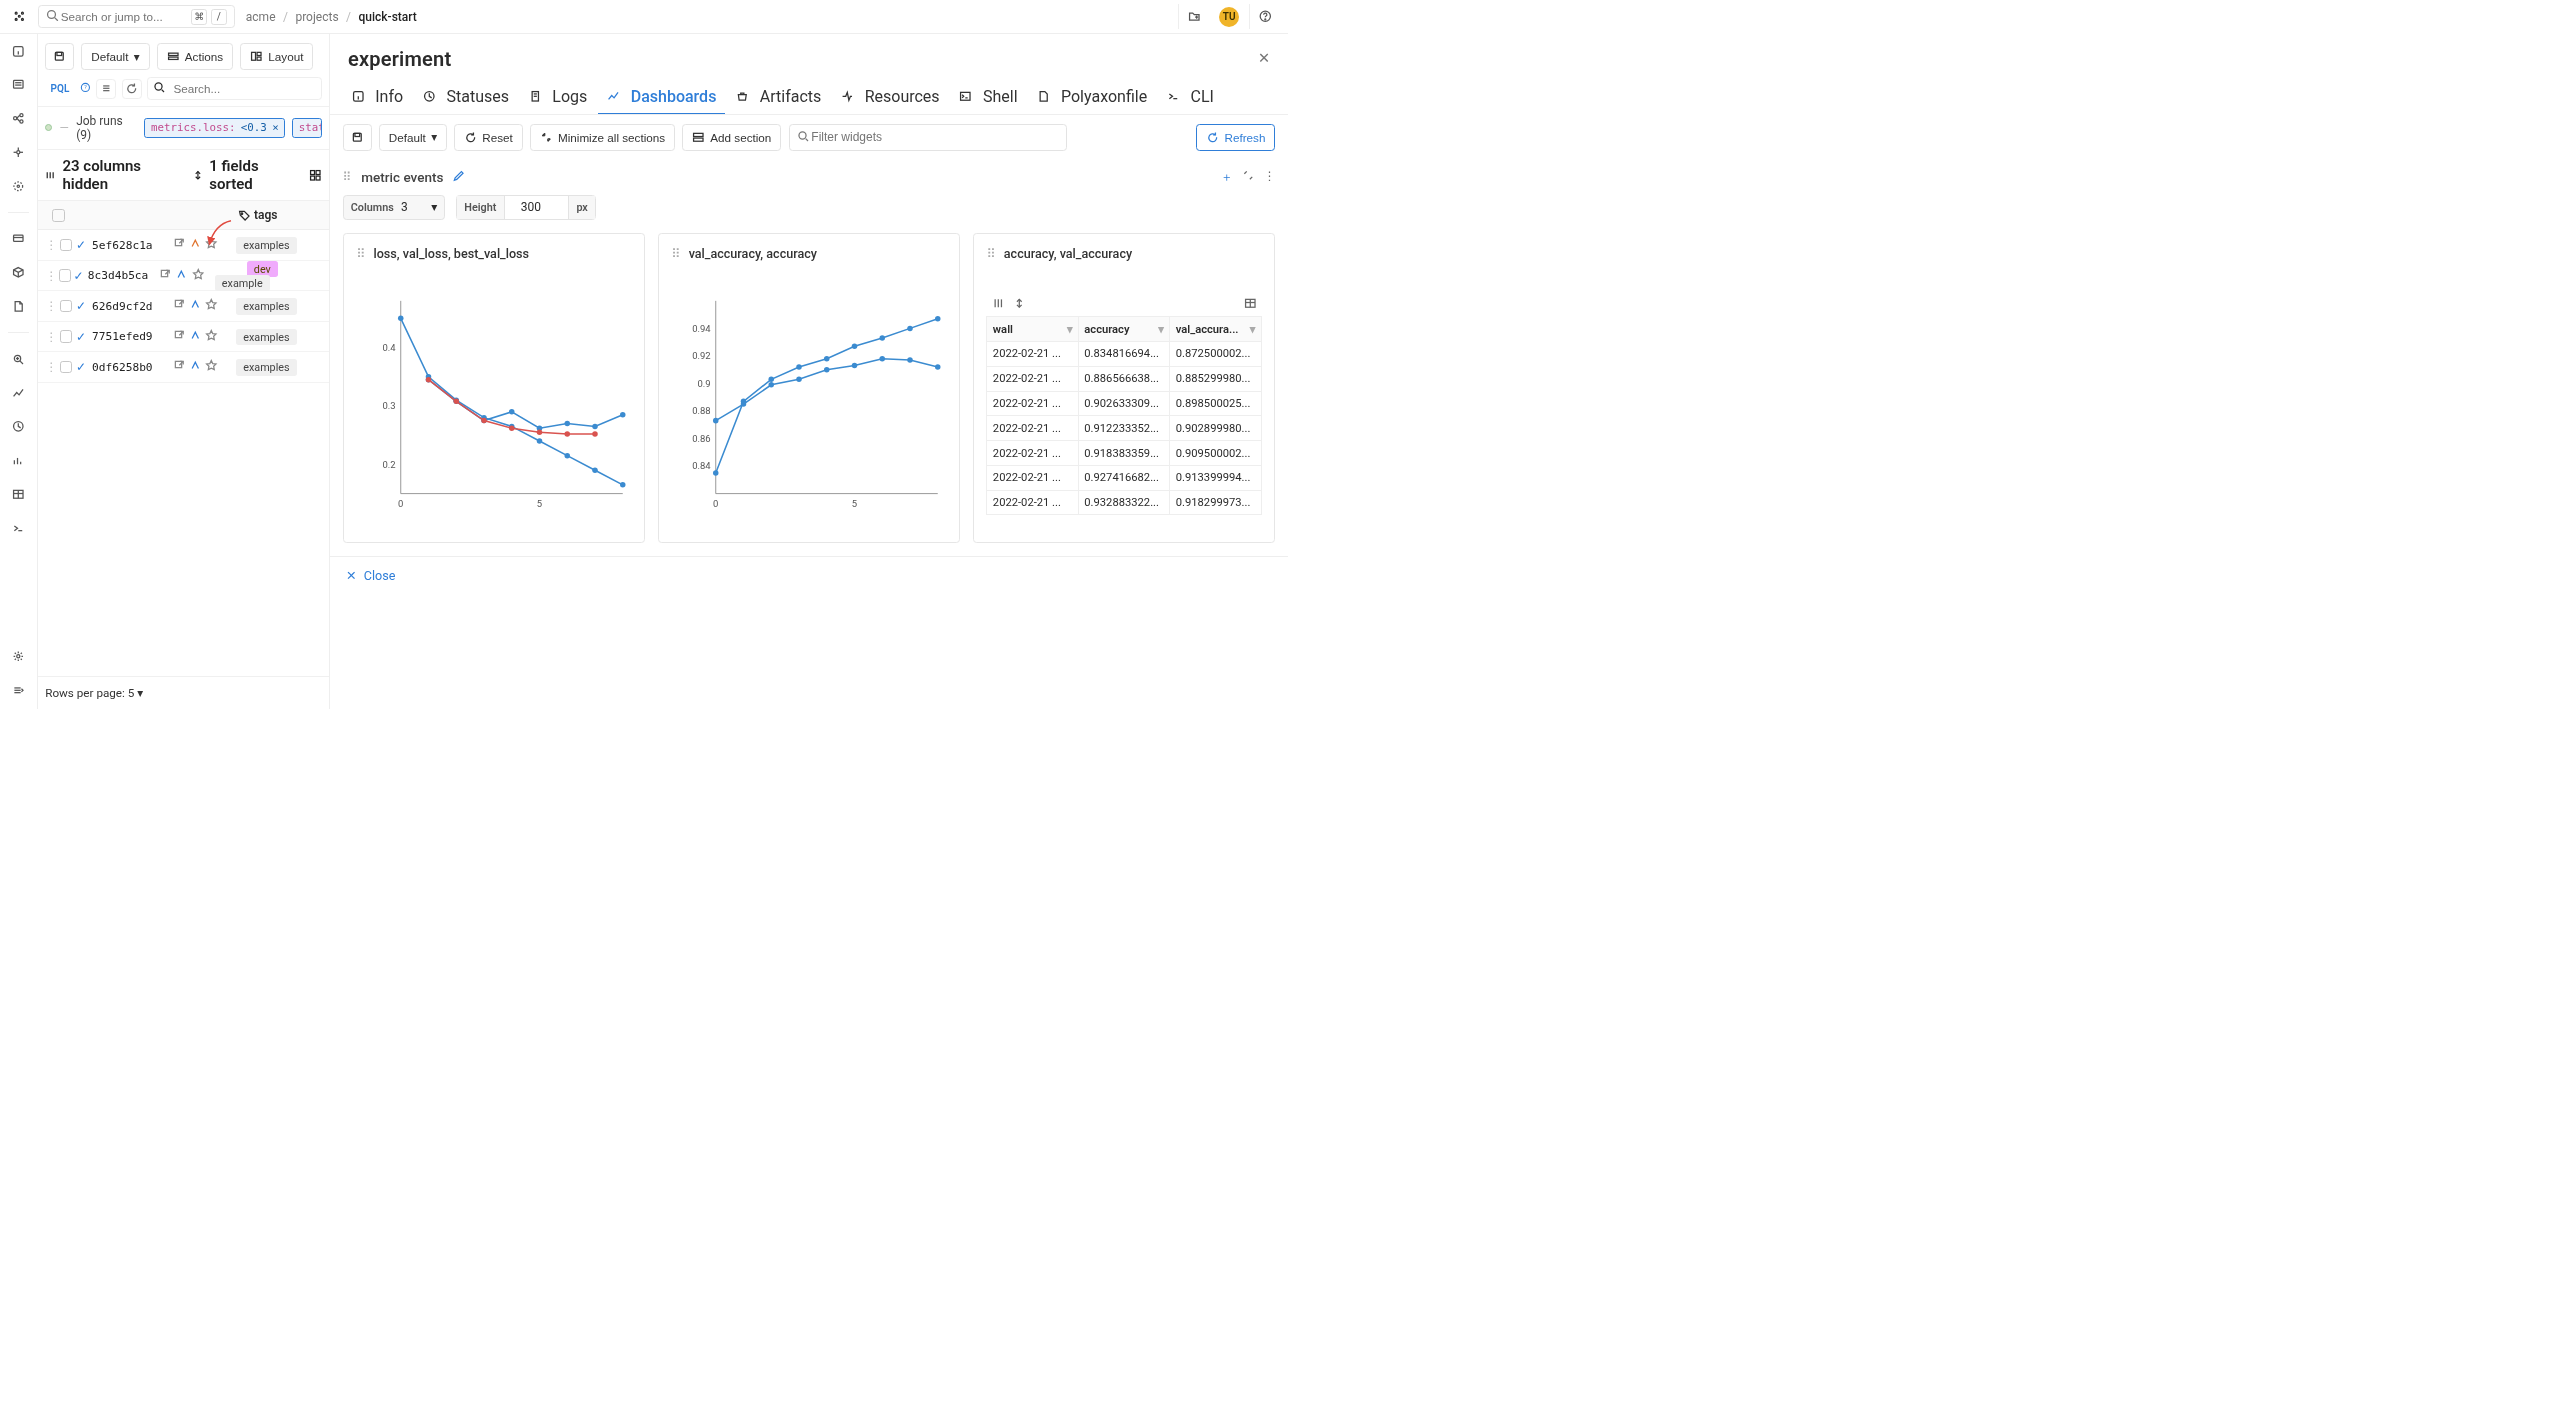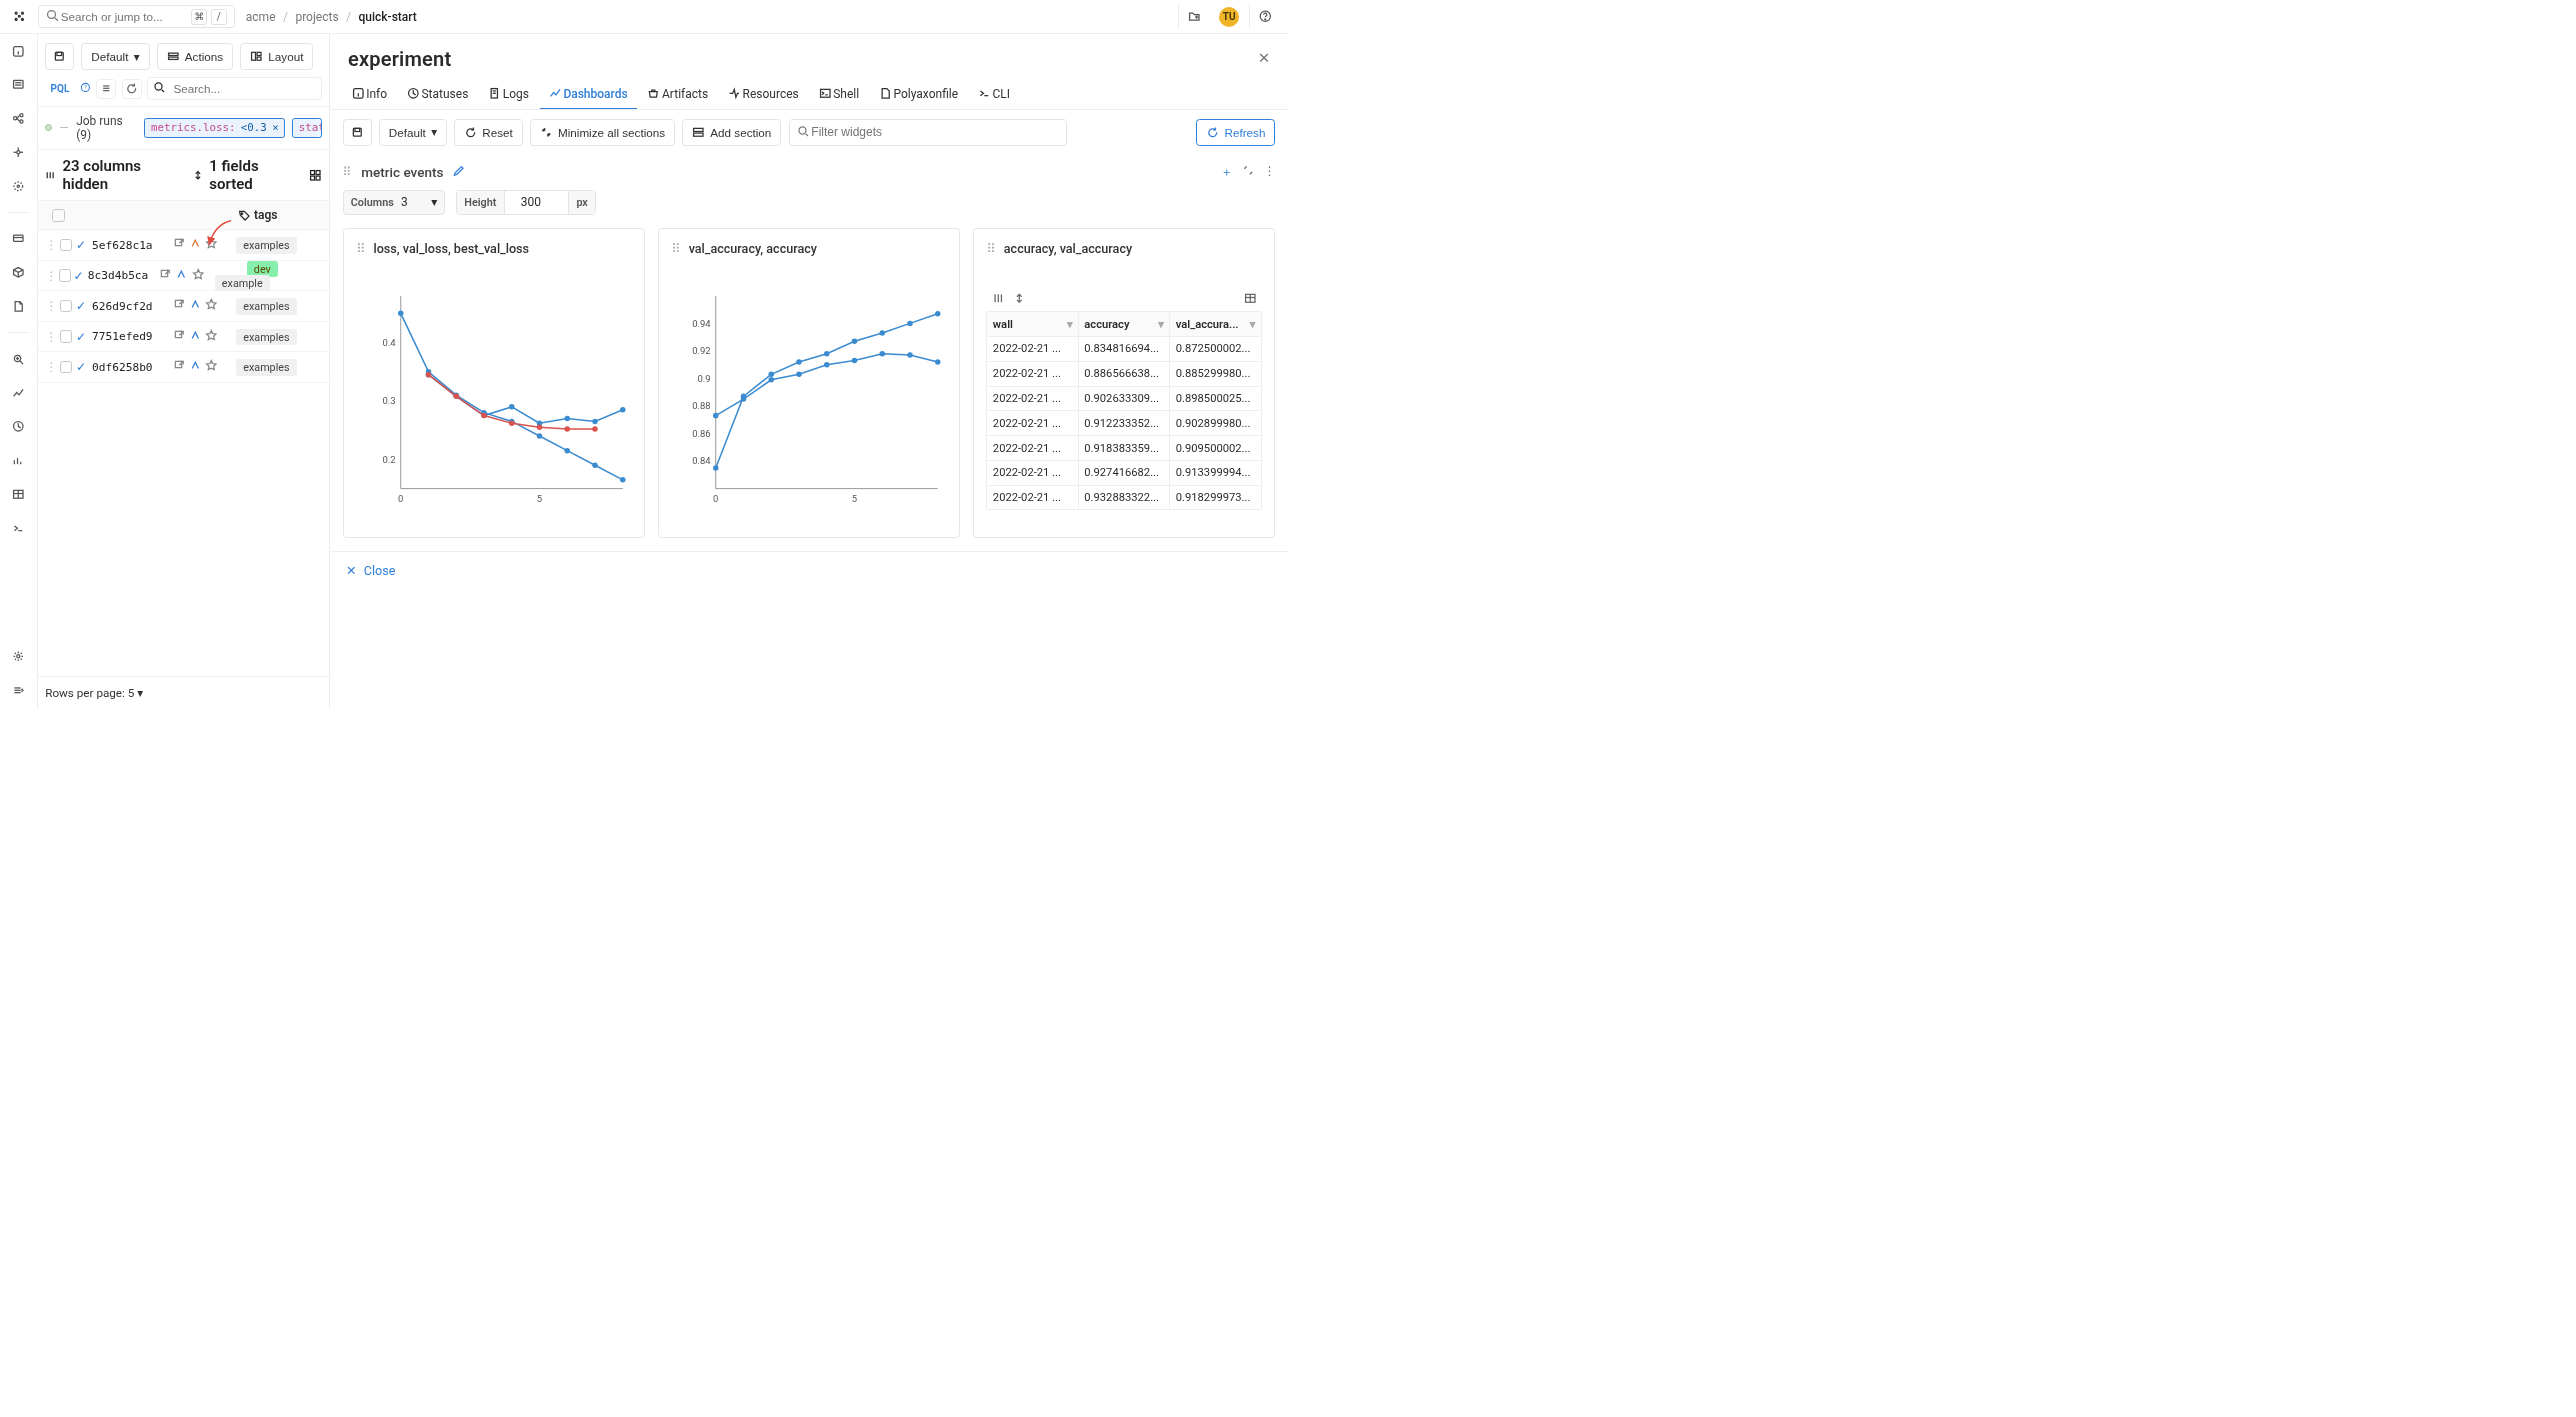--- a/index.html
+++ b/index.html
@@ -46,32 +46,32 @@
   .col-name { flex:1; }
   .col-icons { width:74px; display:flex; gap:3.6px; align-items:center; color:#777;}
   .col-tags { width:84px; font-weight:600; display:flex; align-items:center; gap:3.6px;}
   .trow { display:flex; align-items:center; padding:0 7.2px; height:30.5px; border-bottom:0.9px solid #f3f3f3;}
   .trow .handle { width:10.8px; color:#bbb;}
   .trow .check { width:20px; display:flex; justify-content:center;}
   .trow .status { width:16px; color:#2f7ed8; }
   .trow .rname { width:81px; font-family:ui-monospace,Menlo,monospace; font-size:11.2px; color:#222;}
   .trow .ricons { display:flex; gap:3.6px; align-items:center; color:#888; width:63px; justify-content:flex-start;}
   .tag { background:#f0f0f0; border-radius:2.7px; padding:1.8px 7.2px; font-size:10.8px; color:#444; }
-  .tag.dev { background:#86efac; color:#5a4a00;margin-left:32px; }
+  .tag.dev { background:#f0abfc; color:#5a4a00;margin-left:32px; }
   .footer-left { padding:9px 7.2px; border-top:0.9px solid #f0f0f0; font-size:11.7px; color:#333; display:flex; align-items:center;}
   .red-arrow { position:absolute; left:166px; top:18px; pointer-events:none; }
 
   .right-pane { flex:1; display:flex; flex-direction:column; min-width:0; position:relative;}
   .rp-head { display:flex; align-items:center; padding:12.6px 18px 9px;}
   .rp-title { font-size:20px; font-weight:600; letter-spacing:0.2px;}
   .rp-close-x { margin-left:auto; color:#777; font-size:14.4px; cursor:pointer;}
   .rp-notice { margin:0 12.6px 9px; border:0.9px solid #cfe2f3; background:#eaf2fb; color:#2a4763; border-radius:3.6px; padding:7.2px 10.8px; font-size:11.2px; display:flex; align-items:center; gap:7.2px;}
   .rp-notice a { color:#2f7ed8; text-decoration:none;}
   .rp-tabs { display:flex; align-items:center; gap:1.8px; padding:0 12.6px; border-bottom:0.9px solid #eee;}
-  .tab { display:flex; align-items:center; gap:2px; padding:7.2px 9px; color:#333; border-bottom:1.8px solid transparent; font-size:12px;}
+  .tab { display:flex; align-items:center; gap:11px; padding:7.2px 9px; color:#333; border-bottom:1.8px solid transparent; font-size:16px;}
   .tab.active { color:#2f7ed8; border-bottom-color:#2f7ed8; font-weight:500;}
   .rp-toolbar { display:flex; align-items:center; gap:7.2px; padding:9px 12.6px;}
   .filter-input { flex:0 0 278px; display:flex;align-items:center; border:0.9px solid #e3e3e3; border-radius:3.6px; height:27px; padding:0 7.2px; color:#777;}
   .filter-input input{border:0;outline:0;width:100%;font-size:12px;}
   .refresh { margin-left:auto; color:#2f7ed8; border-color:#2f7ed8;}
   .section { margin:5.4px 12.6px 12.6px; }
   .sec-head { display:flex; align-items:center; gap:9px; padding:3.6px 0 9px;}
   .sec-title { font-size:13.5px; color:#444; font-weight:500;}
   .sec-icons-right { margin-left:auto; display:flex; gap:9px; color:#666;}
   .drag-dots { color:#aaa; letter-spacing:0.9px;}

